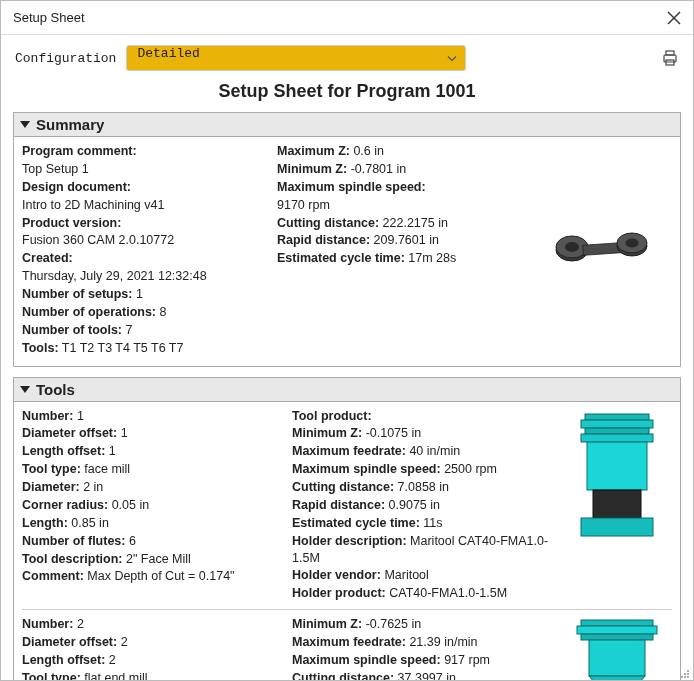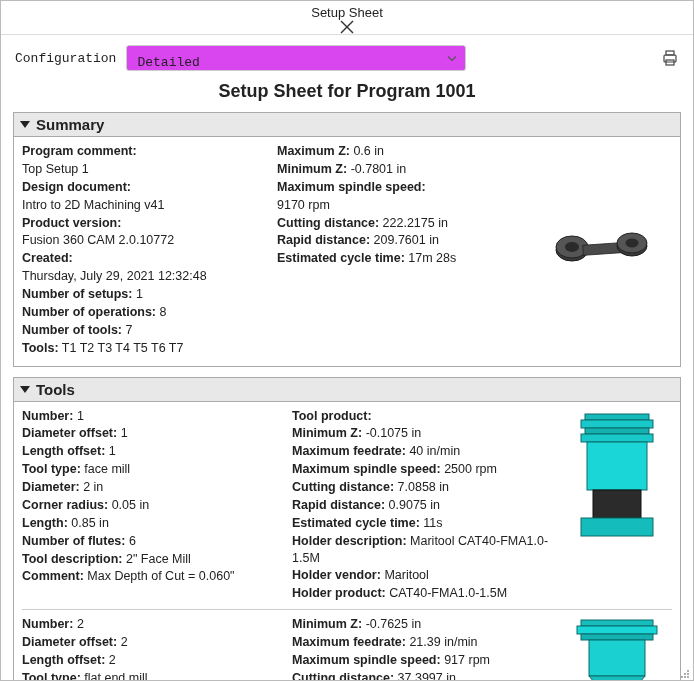--- a/index.html
+++ b/index.html
@@ -13,47 +13,46 @@
     height: 681px;
     overflow: hidden;
     border: 1px solid #bbb;
     position: relative;
   }
   .titlebar {
     display: flex;
     align-items: center;
     justify-content: space-between;
     height: 34px;
-    padding: 4px 12px;
+    padding: 16px 12px;
     border-bottom: 1px solid #ddd;
     font-size: 13px;
-    flex-direction: column;
   }
   .titlebar .close {
     width: 14px; height: 14px;
     cursor: pointer;
   }
   .toolbar {
     display: flex;
     align-items: center;
     padding: 10px 14px 4px 14px;
     gap: 10px;
     font-family: Liberation Mono, monospace;
   }
   .toolbar label { font-size: 13px; }
   .config-select {
     flex: 0 0 340px;
     border: 1px solid #ccc;
     border-radius: 3px;
     height: 26px;
     padding: 0 24px 0 10px;
     display: flex;
-    align-items: flex-end;
+    align-items: flex-start;
     position: relative;
-    background: #d946ef;
+    background: #eab308;
     cursor: pointer;
   }
   .config-select .chev {
     position: absolute;
     right: 8px;
     top: 50%;
     transform: translateY(-50%);
   }
   .print-icon {
     margin-left: auto;
@@ -224,21 +223,21 @@
       <div class="col">
         <div class="row"><span class="lbl">Number:</span> <span>1</span></div>
         <div class="row"><span class="lbl">Diameter offset:</span> <span>1</span></div>
         <div class="row"><span class="lbl">Length offset:</span> <span>1</span></div>
         <div class="row"><span class="lbl">Tool type:</span> <span>face mill</span></div>
         <div class="row"><span class="lbl">Diameter:</span> <span>2 in</span></div>
         <div class="row"><span class="lbl">Corner radius:</span> <span>0.05 in</span></div>
         <div class="row"><span class="lbl">Length:</span> <span>0.85 in</span></div>
         <div class="row"><span class="lbl">Number of flutes:</span> <span>6</span></div>
         <div class="row"><span class="lbl">Tool description:</span> <span>2" Face Mill</span></div>
-        <div class="row"><span class="lbl">Comment:</span> <span>Max Depth of Cut = 0.060"</span></div>
+        <div class="row"><span class="lbl">Comment:</span> <span>Max Depth of Cut = 0.174"</span></div>
       </div>
       <div class="col">
         <div class="row"><span class="lbl">Tool product:</span> <span></span></div>
         <div class="row"><span class="lbl">Minimum Z:</span> <span>-0.1075 in</span></div>
         <div class="row"><span class="lbl">Maximum feedrate:</span> <span>40 in/min</span></div>
         <div class="row"><span class="lbl">Maximum spindle speed:</span> <span>2500 rpm</span></div>
         <div class="row"><span class="lbl">Cutting distance:</span> <span>7.0858 in</span></div>
         <div class="row"><span class="lbl">Rapid distance:</span> <span>0.9075 in</span></div>
         <div class="row"><span class="lbl">Estimated cycle time:</span> <span>11s</span></div>
         <div class="row"><span class="lbl">Holder description:</span> <span>Maritool CAT40-FMA1.0-1.5M</span></div>

